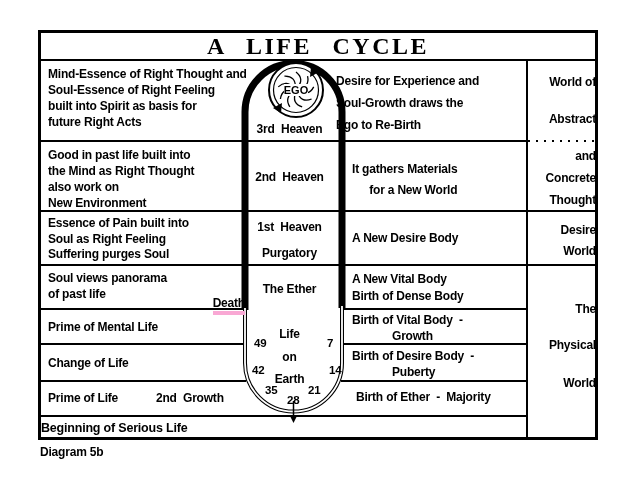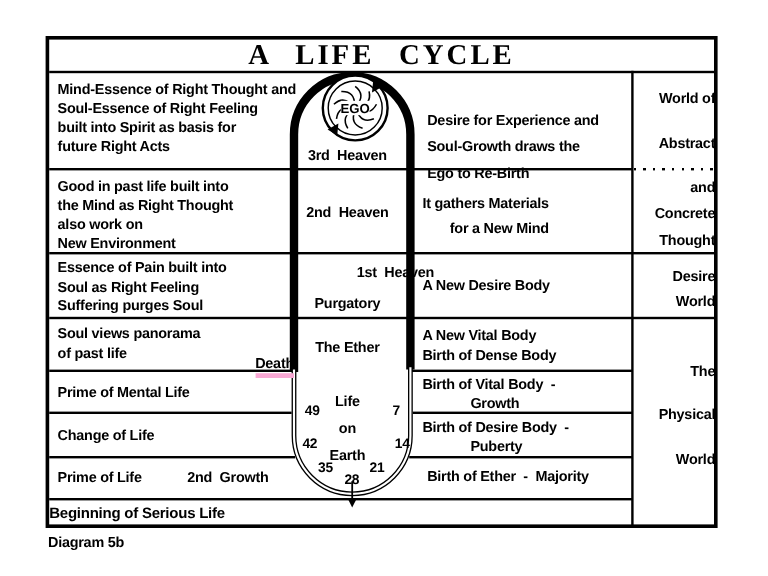--- a/index.html
+++ b/index.html
@@ -81,35 +81,35 @@
   <div class="t" style="left:48px;top:216px;line-height:15.5px;"><span>Essence of Pain built into</span><br><span>Soul as Right Feeling</span><br><span>Suffering purges Soul</span></div>
   <div class="t" style="left:48px;top:270px;"><span>Soul views panorama</span><br><span>of past life</span></div>
   <div class="t" style="left:48px;top:319px;">Prime of Mental Life</div>
   <div class="t" style="left:48px;top:355px;">Change of Life</div>
   <div class="t" style="left:48px;top:390px;">Prime of Life</div>
   <div class="t" style="left:156px;top:390px;">2nd  Growth</div>
   <div id="death" class="t">Death</div>
 
   <div class="t midcell" style="top:121px;">3rd  Heaven</div>
   <div class="t midcell" style="top:169px;">2nd  Heaven</div>
-  <div class="t midcell" style="top:219px;padding-left:40px;">1st  Heaven</div>
+  <div class="t midcell" style="top:219px;">1st  Heaven</div>
   <div class="t midcell" style="top:245px;">Purgatory</div>
   <div class="t midcell" style="top:323px;line-height:22.5px;"><span>Life</span><br><span>on</span><br><span>Earth</span></div>
   <div class="t midcell" style="top:281px;">The Ether</div>
 
   <div class="t num" style="left:254px;top:335px;">49</div>
   <div class="t num" style="left:252px;top:362px;">42</div>
   <div class="t num" style="left:265px;top:382px;">35</div>
   <div class="t num" style="left:287px;top:392px;">28</div>
   <div class="t num" style="left:308px;top:382px;">21</div>
   <div class="t num" style="left:329px;top:362px;">14</div>
   <div class="t num" style="left:327px;top:335px;">7</div>
 
-  <div class="t" style="left:356px;top:70px;line-height:22px;margin-top:19px;"><span>Desire for Experience and</span><br><span>Soul-Growth draws the</span><br><span>Ego to Re-Birth</span></div>
-  <div class="t" style="left:352px;top:159px;line-height:21px;text-align:right;"><span>It gathers Materials</span><br><span>for a New Mind</span></div>
+  <div class="t" style="left:336px;top:70px;line-height:22px;"><span>Desire for Experience and</span><br><span>Soul-Growth draws the</span><br><span>Ego to Re-Birth</span></div>
+  <div class="t" style="left:352px;top:159px;line-height:21px;text-align:right;"><span>It gathers Materials</span><br><span>for a New World</span></div>
   <div class="t" style="left:352px;top:230px;">A New Desire Body</div>
   <div class="t" style="left:352px;top:271px;line-height:16.5px;"><span>A New Vital Body</span><br><span>Birth of Dense Body</span></div>
   <div class="t" style="left:352px;top:312px;">Birth of Vital Body  -</div>
   <div class="t" style="left:392px;top:328px;">Growth</div>
   <div class="t" style="left:352px;top:348px;">Birth of Desire Body  -</div>
   <div class="t" style="left:392px;top:364px;">Puberty</div>
   <div class="t" style="left:356px;top:389px;">Birth of Ether  -  Majority</div>
 
   <div class="t farcell" style="top:74px;">World of</div>
   <div class="t farcell" style="top:111px;">Abstract</div>

